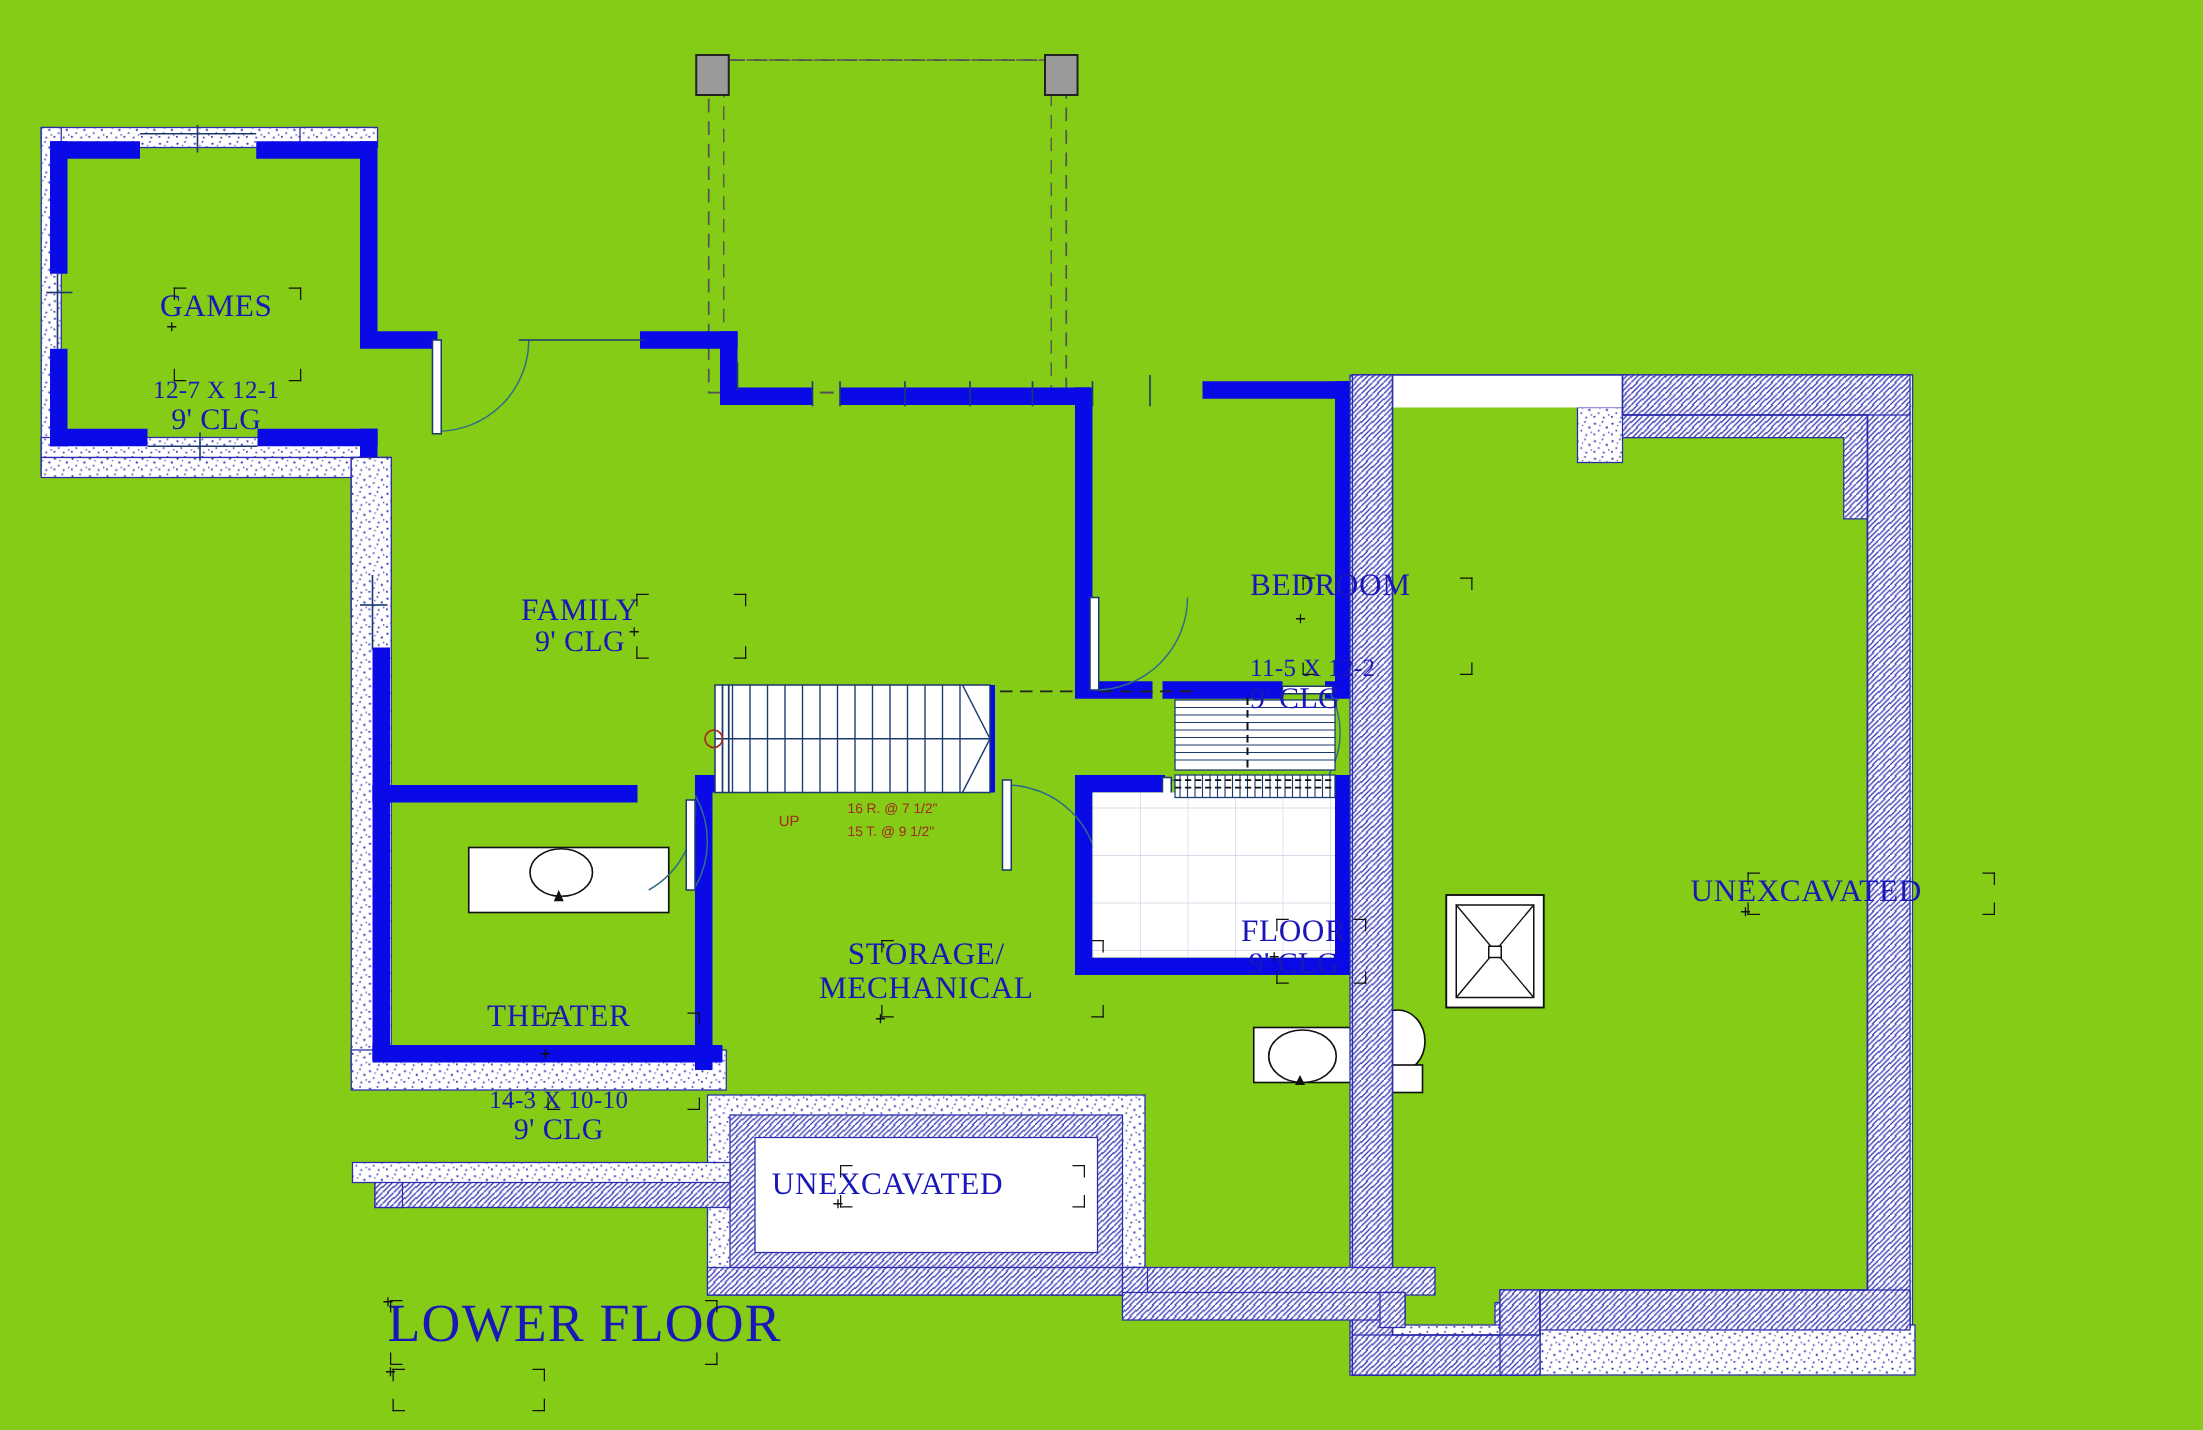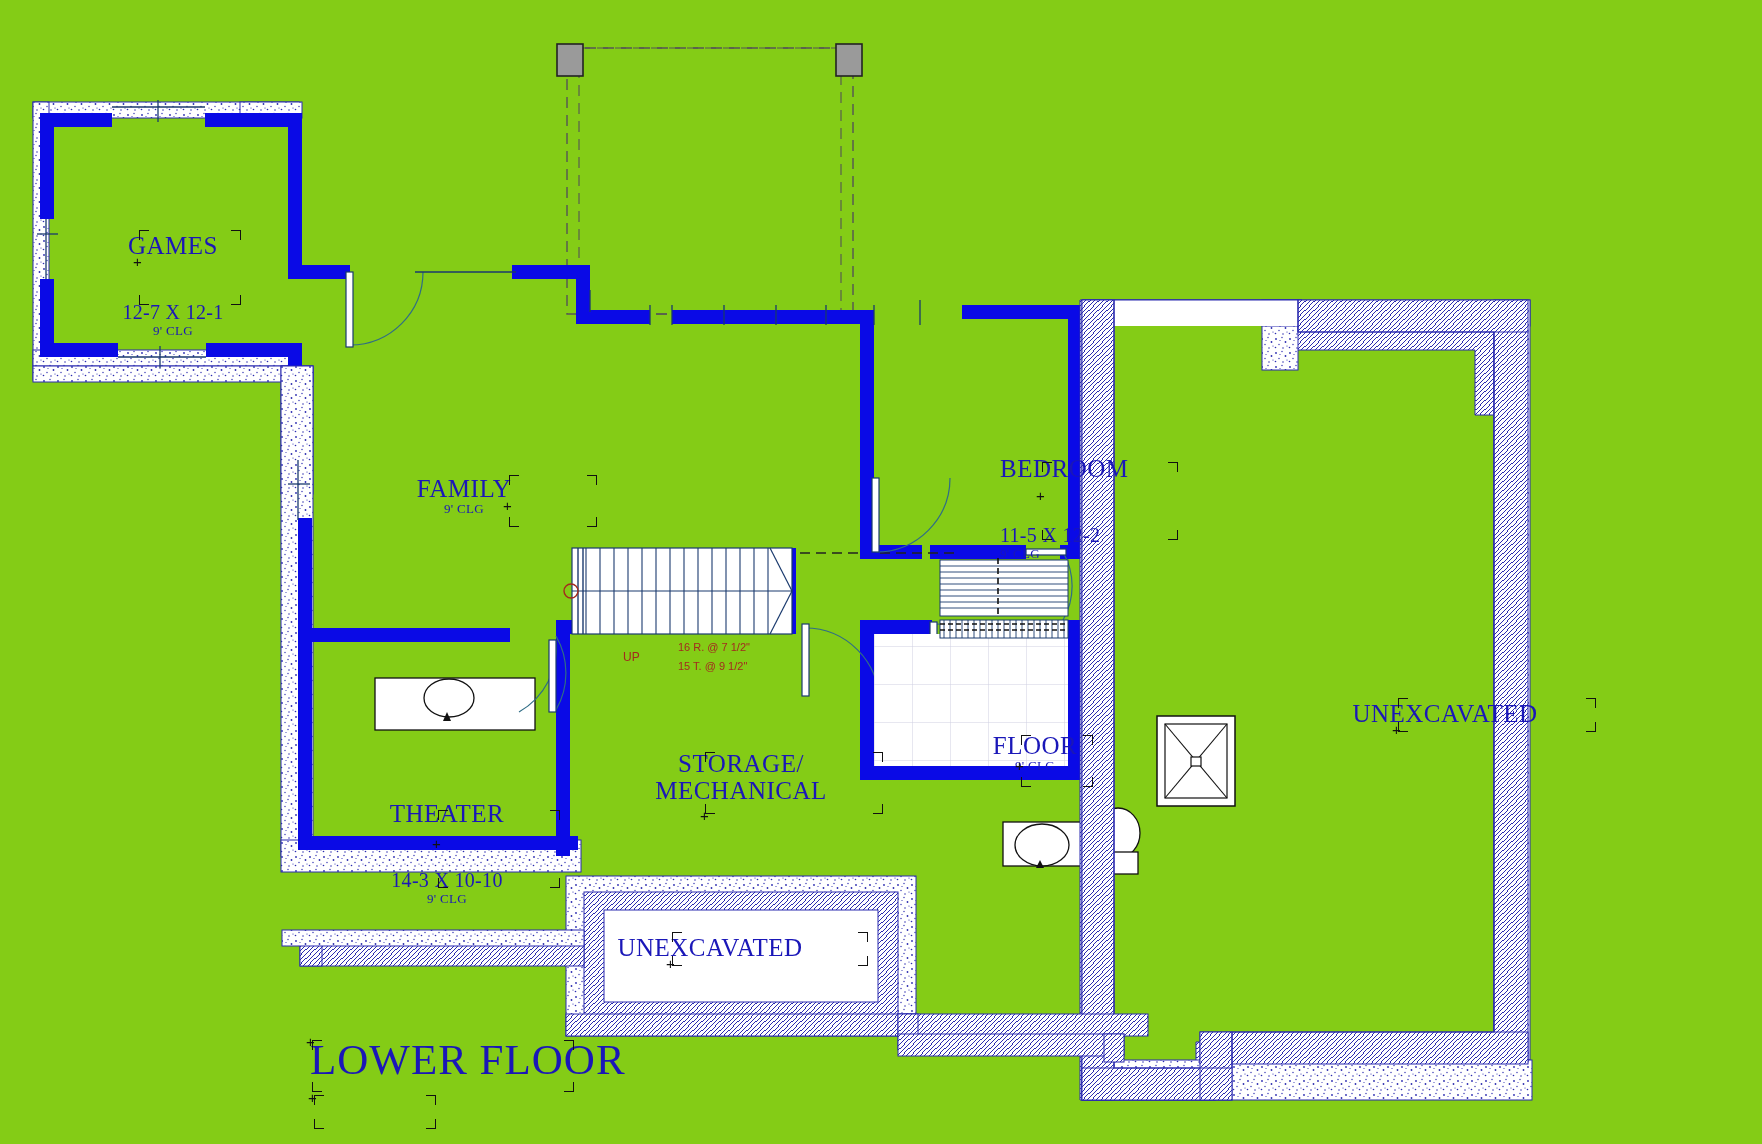--- a/index.html
+++ b/index.html
@@ -6,21 +6,21 @@
   html,body{margin:0;padding:0;background:#ffffff;}
   body{width:1762px;height:1144px;overflow:hidden;
        font-family:"Liberation Serif",serif;}
   #plan{position:relative;width:1762px;height:1144px;background:#84cc16;}
   svg#planSvg{position:absolute;left:0;top:0;width:1762px;height:1144px;}
   .roomlabel{position:absolute;color:#1a17b8;text-align:center;
              font-family:"Liberation Serif",serif;line-height:1.08;
              white-space:nowrap;pointer-events:none;}
   .rl-name{font-size:25px;letter-spacing:.5px;}
   .rl-dim{font-size:20px;letter-spacing:.3px;margin-top:43px;}
-  .rl-clg{font-size:13px;letter-spacing:.3px;}
+  .rl-clg{font-size:24px;letter-spacing:.3px;}
   .titleblock{position:absolute;color:#1a17b8;
               font-family:"Liberation Serif",serif;}
   .tb-main{font-size:43px;letter-spacing:1px;}
   .tb-sub{font-size:23px;letter-spacing:.5px;margin-top:2px;}
   .stairtxt{position:absolute;color:#a32b1e;font-size:11px;
             font-family:"Liberation Sans",sans-serif;white-space:nowrap;}
   .uptxt{position:absolute;color:#a32b1e;font-size:12px;
          font-family:"Liberation Sans",sans-serif;}
   .gripbox{position:absolute;pointer-events:none;}
   .gripbox span{position:absolute;width:9px;height:9px;

